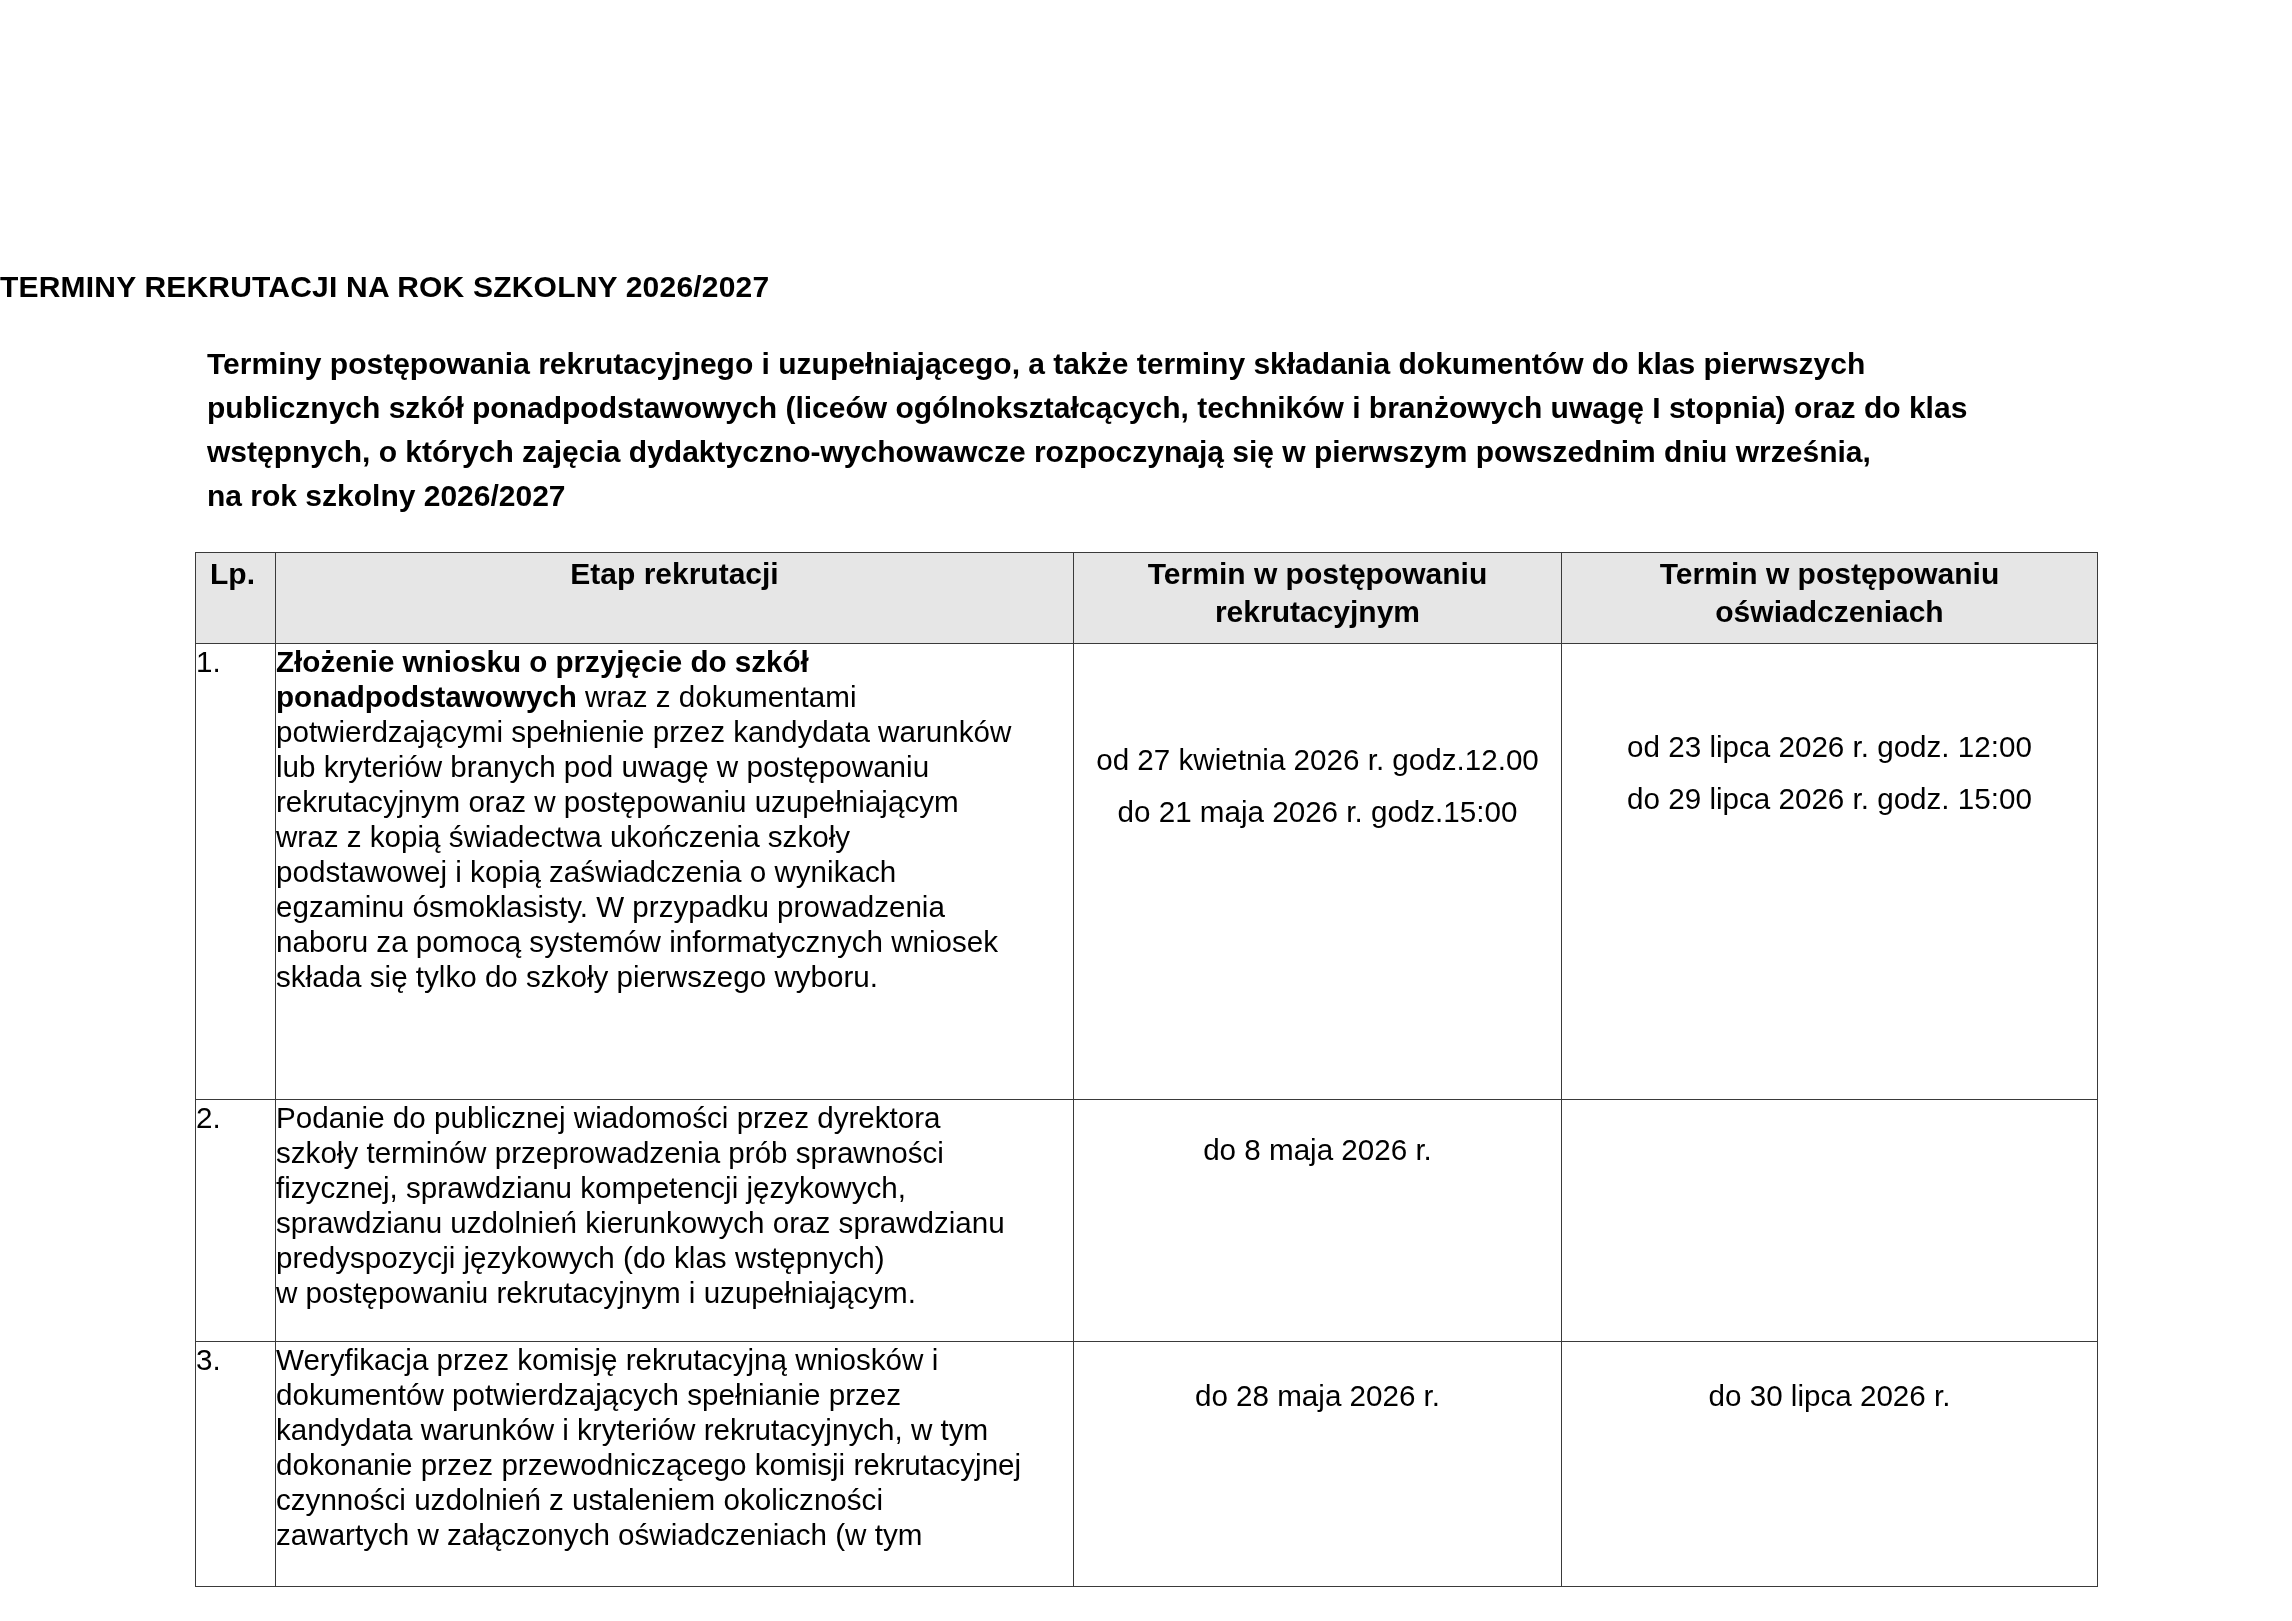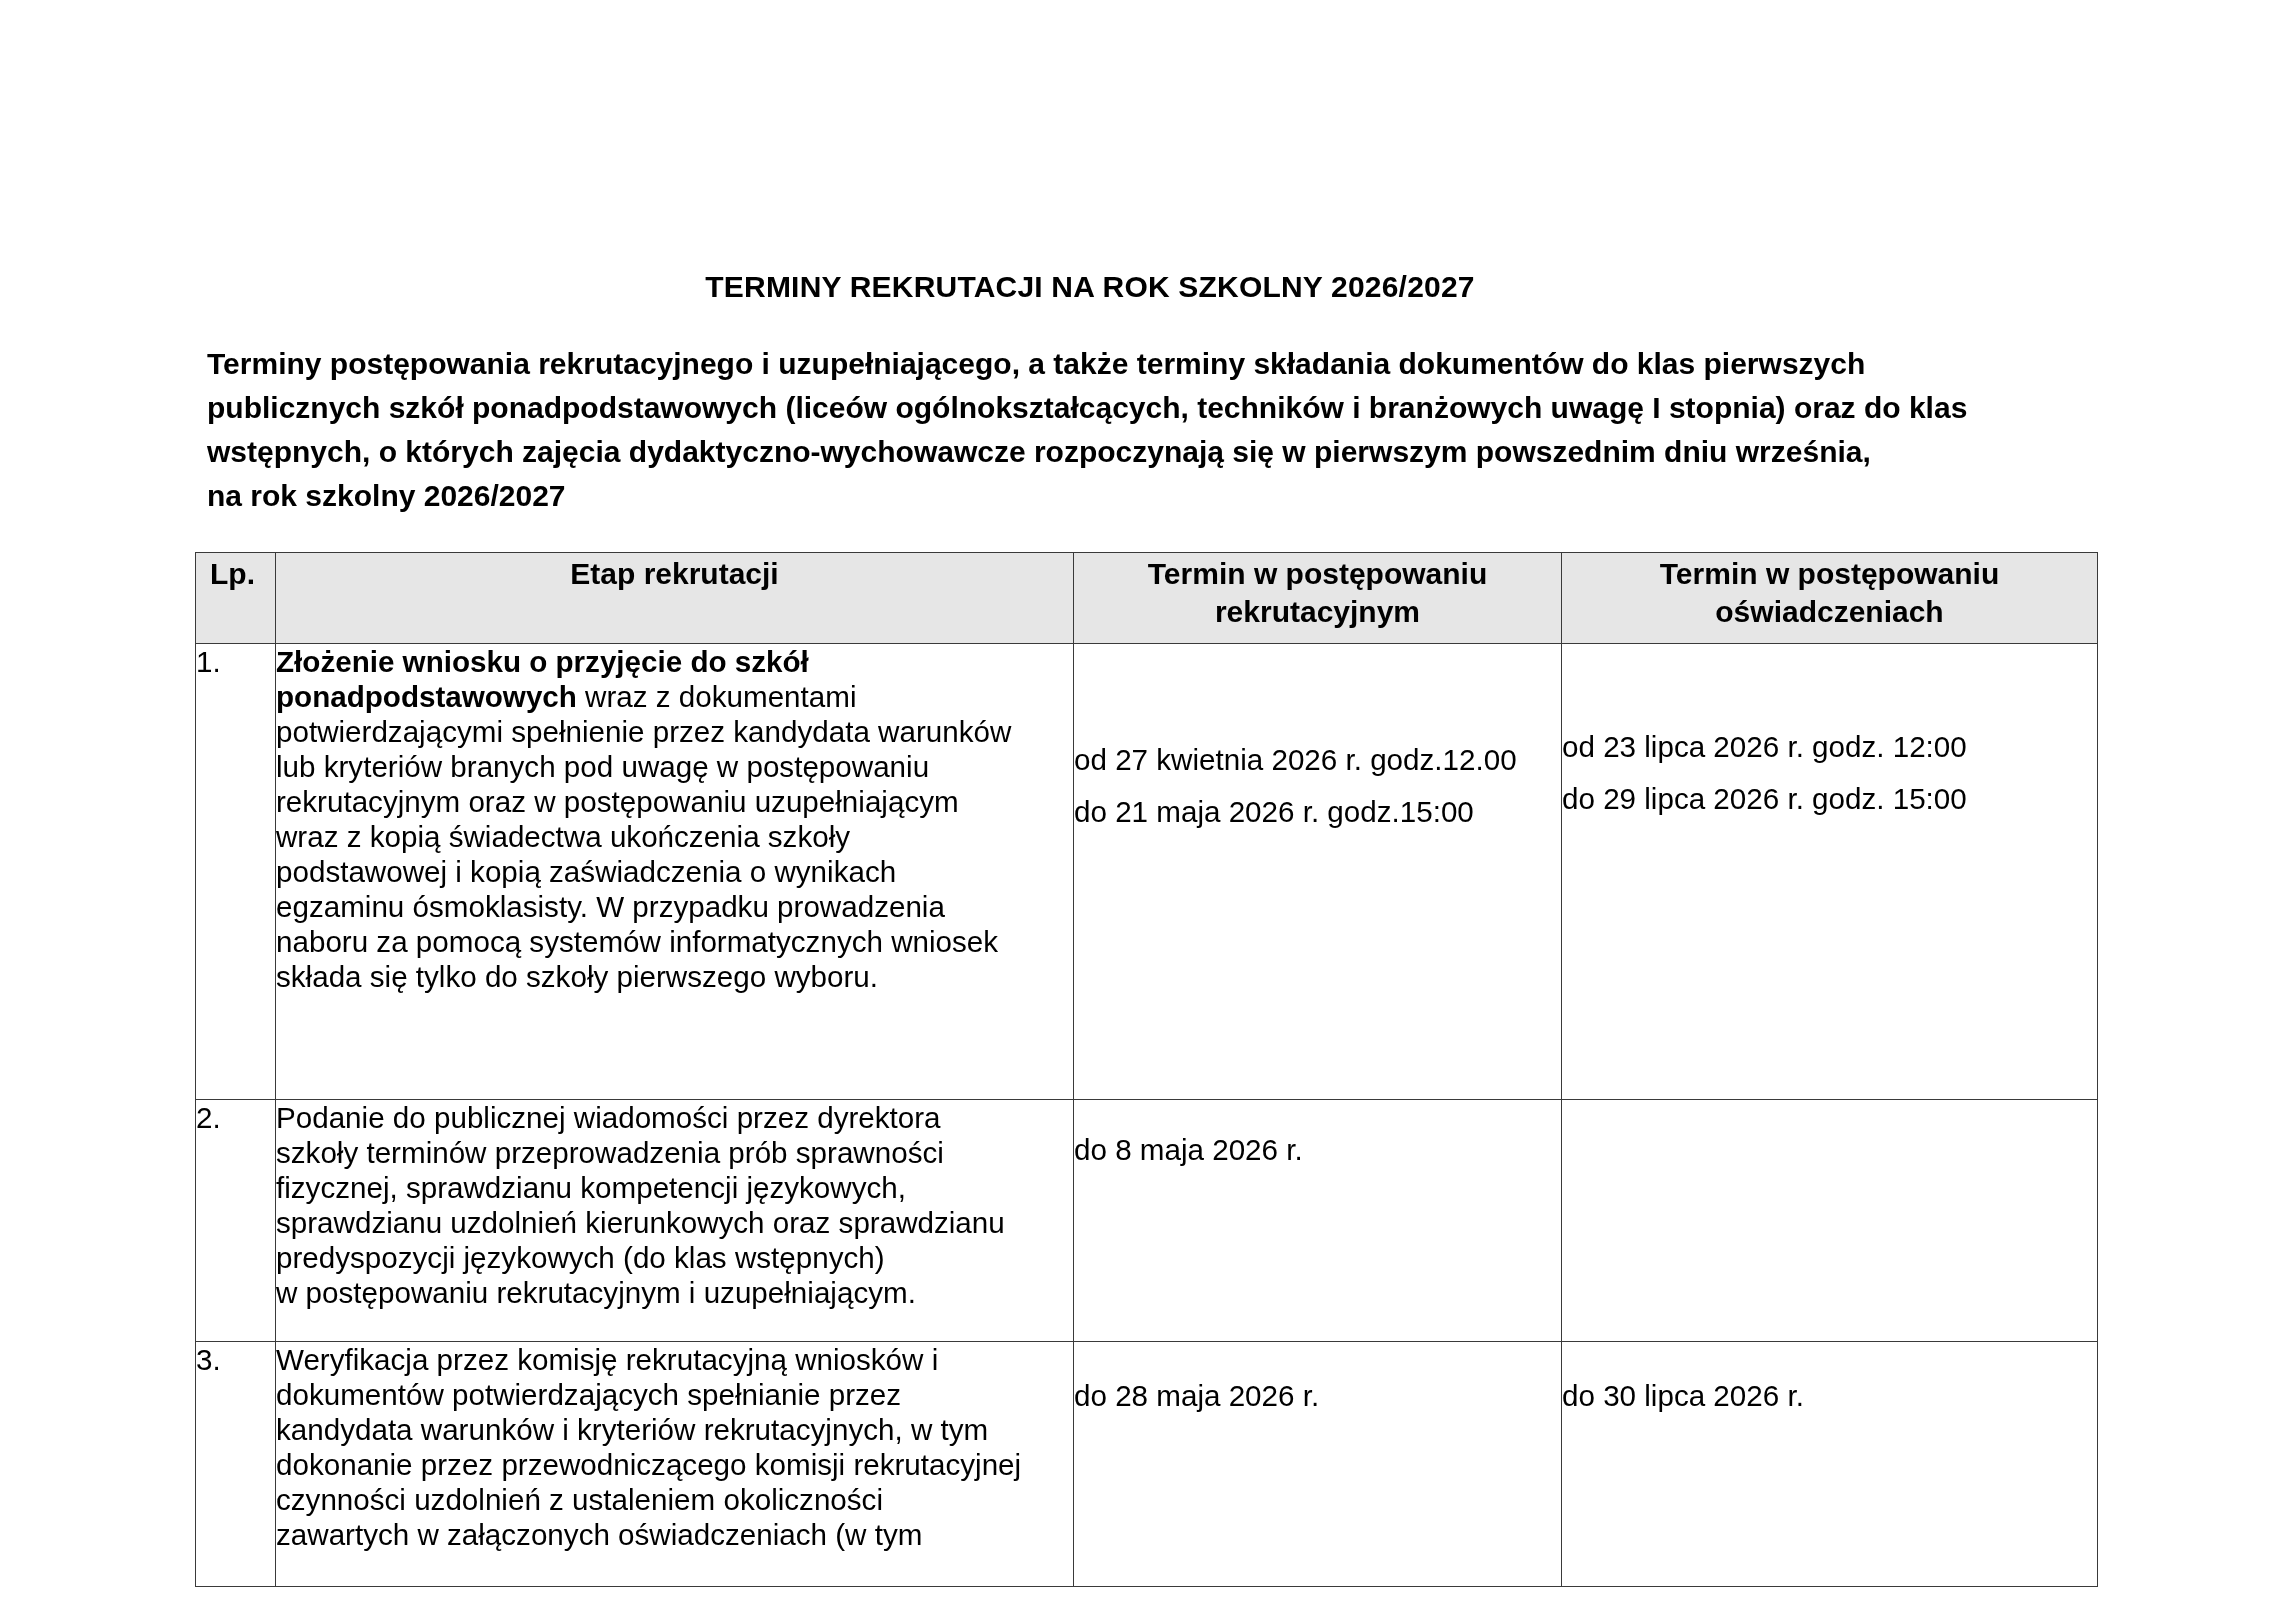--- a/index.html
+++ b/index.html
@@ -2,21 +2,21 @@
 <html style="font-size:14.3px"><head>
 <meta charset="utf-8">
 <style>
   html, body { margin: 0; padding: 0; background: #ffffff; }
   body {
     width: 2293px; height: 1622px; position: relative; overflow: hidden;
     font-family: "Liberation Sans", sans-serif; color: #000;
   }
   .title {
     position: absolute; left: 0; width: 2180px; top: 270px;
-    text-align: center; font-weight: bold; font-size: 30px; letter-spacing: 0.2px;
+    text-align: left; font-weight: bold; font-size: 30px; letter-spacing: 0.2px;
   }
   .intro {
     position: absolute; left: 195px; top: 342px; width: 1952px;
     font-weight: bold; font-size: 30px; line-height: 44px; margin-left: 12px;
   }
   .intro .line { display: block; white-space: nowrap; }
   table.sched {
     position: absolute; left: 195px; top: 552px;
     width: 1901px; border-collapse: collapse; table-layout: fixed;
     font-size: 29.6px;
@@ -29,21 +29,21 @@
     height: 88px; font-size: 30px; line-height: 38px; padding-top: 1.8px;
   }
   table.sched th.lp { text-align: left; padding-left: 14px; }
   col.c-lp { width: 80px; }
   col.c-etap { width: 798px; }
   col.c-rek { width: 488px; }
   col.c-uzu { width: 536px; }
   td.lp { padding-left: 12.5px; padding-top: 1.8px; line-height: 36px; }
   td.etap { padding-left: 14.3px; padding-right: 7.2px; padding-top: 1.8px; line-height: 35px; }
   td.etap .ln { display: block; white-space: nowrap; }
-  td.date { text-align: left; }
+  td.date { text-align: center; }
   .dl { display: block; white-space: nowrap; }
   tr.r1 td { height: 365px; }
   tr.r2 td { height: 209px; }
   tr.r3 td { height: 208px; }
   tr.r1 td.d-rek { padding-top: 90px; line-height: 52px; }
   tr.r1 td.d-uzu { padding-top: 77px; line-height: 52px; }
   tr.r2 td.d-rek { padding-top: 32px; line-height: 36px; }
   tr.r3 td.d-rek, tr.r3 td.d-uzu { padding-top: 36px; line-height: 36px; }
   b { font-weight: bold; }
 </style>

